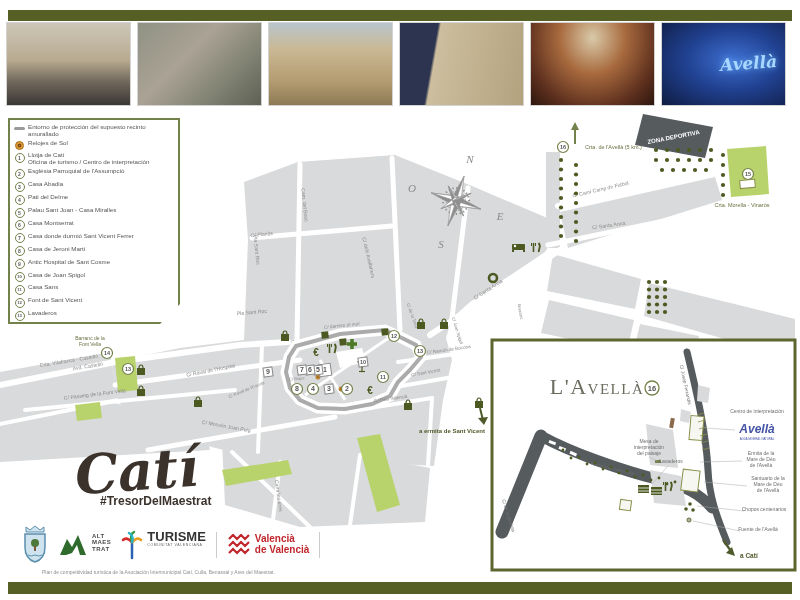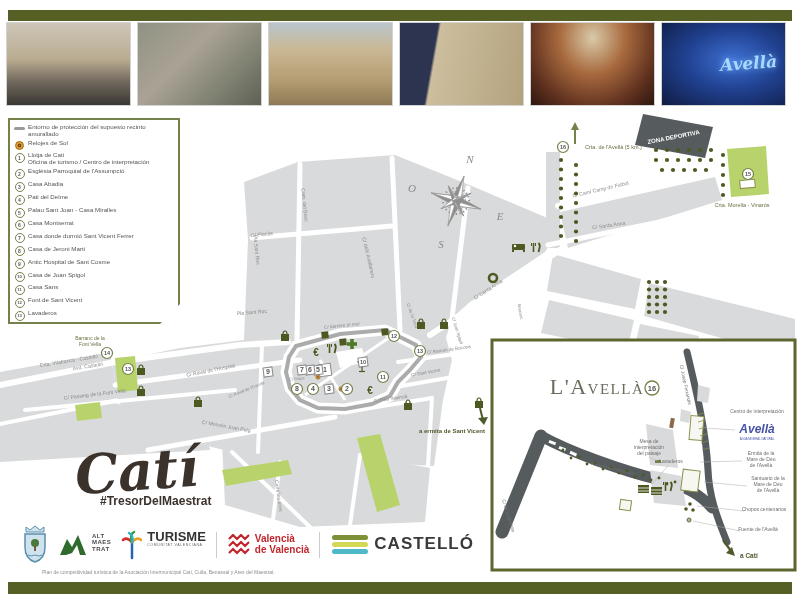--- a/index.html
+++ b/index.html
@@ -685,24 +685,16 @@
           <path d="M2,12 l4,-4 l4,4 l4,-4 l4,4 l4,-4"></path>
           <path d="M2,19 l4,-4 l4,4 l4,-4 l4,4 l4,-4"></path>
         </g>
       </svg>
       <div>
         <div class="dipu-txt">Valencià</div>
         <div class="dipu-txt">de Valencià</div>
       </div>
     </div>
     <div class="sep"></div>
-    <div class="flogo">
-      <svg width="40" height="22" viewBox="0 0 40 22">
-        <rect x="2" y="1" width="36" height="5" rx="2.5" fill="#7e8f37"></rect>
-        <rect x="2" y="8" width="36" height="5" rx="2.5" fill="#d3d955"></rect>
-        <rect x="2" y="15" width="36" height="5" rx="2.5" fill="#4fb8c6"></rect>
-      </svg>
-      <span class="castello-txt">CASTELLÓ</span>
-    </div>
   </div>
 
   <div class="footnote">Plan de competitividad turística de la Asociación Intermunicipal Catí, Culla, Benassal y Ares del Maestrat.</div>
 </div>
 
 </body></html>

